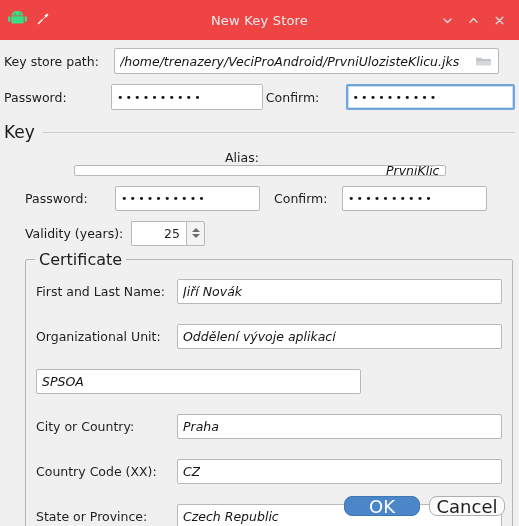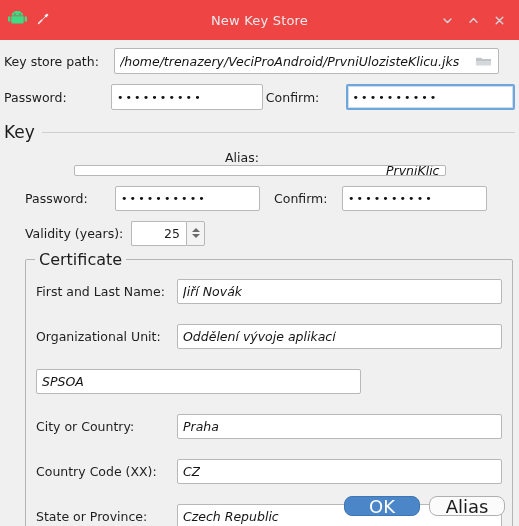--- a/index.html
+++ b/index.html
@@ -411,14 +411,14 @@
       <div class="field cert-fld">
         <span class="txt">Czech Republic</span>
       </div>
     </div>
   </div>
 
 </div>
 
 <div class="btnbar">
   <div class="btn btn-primary">OK</div>
-  <div class="btn btn-default">Alias</div>
+  <div class="btn btn-default">Cancel</div>
 </div>
 
 </body></html>

